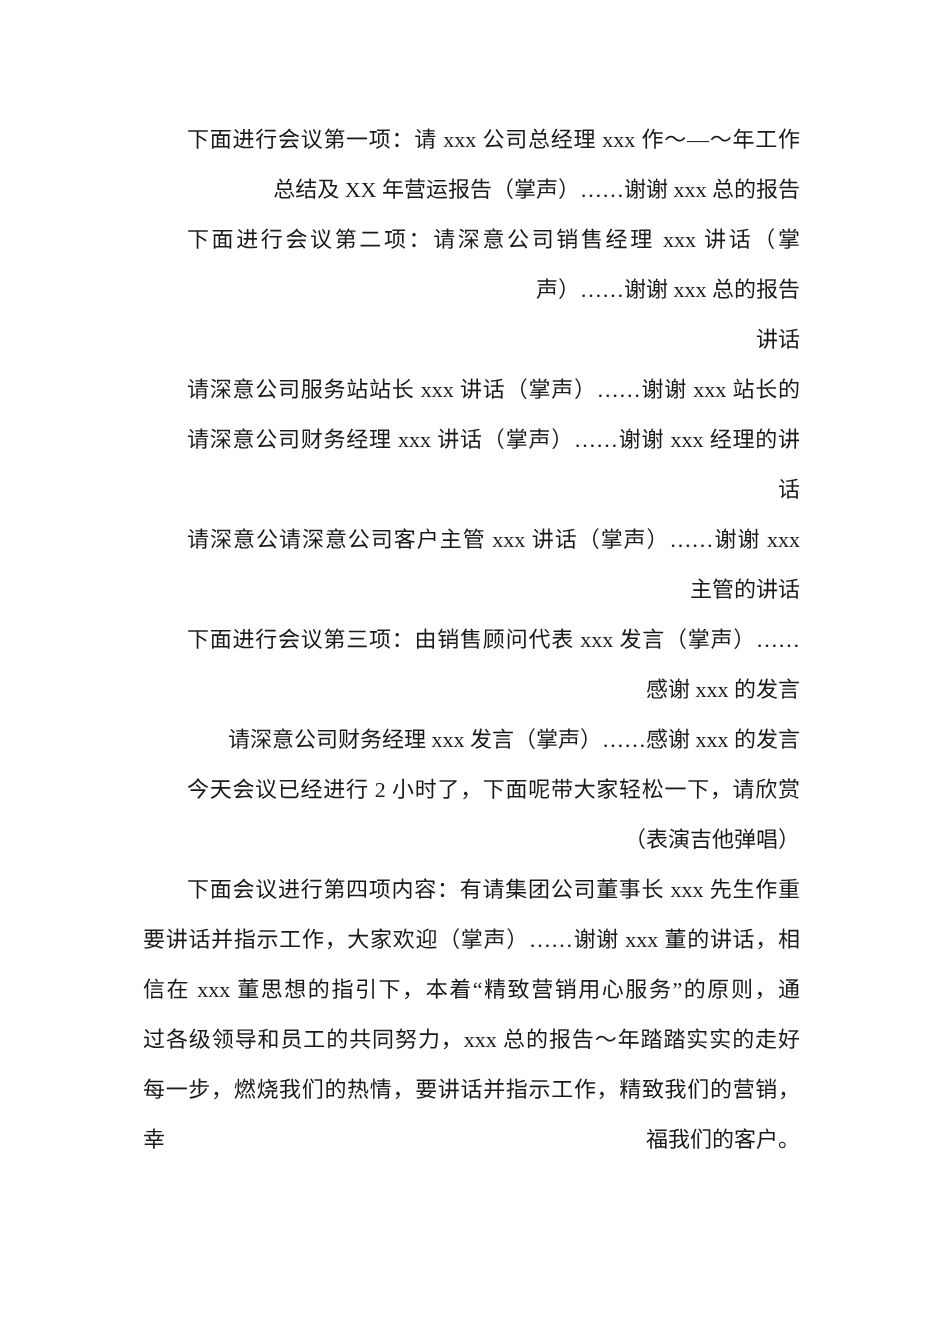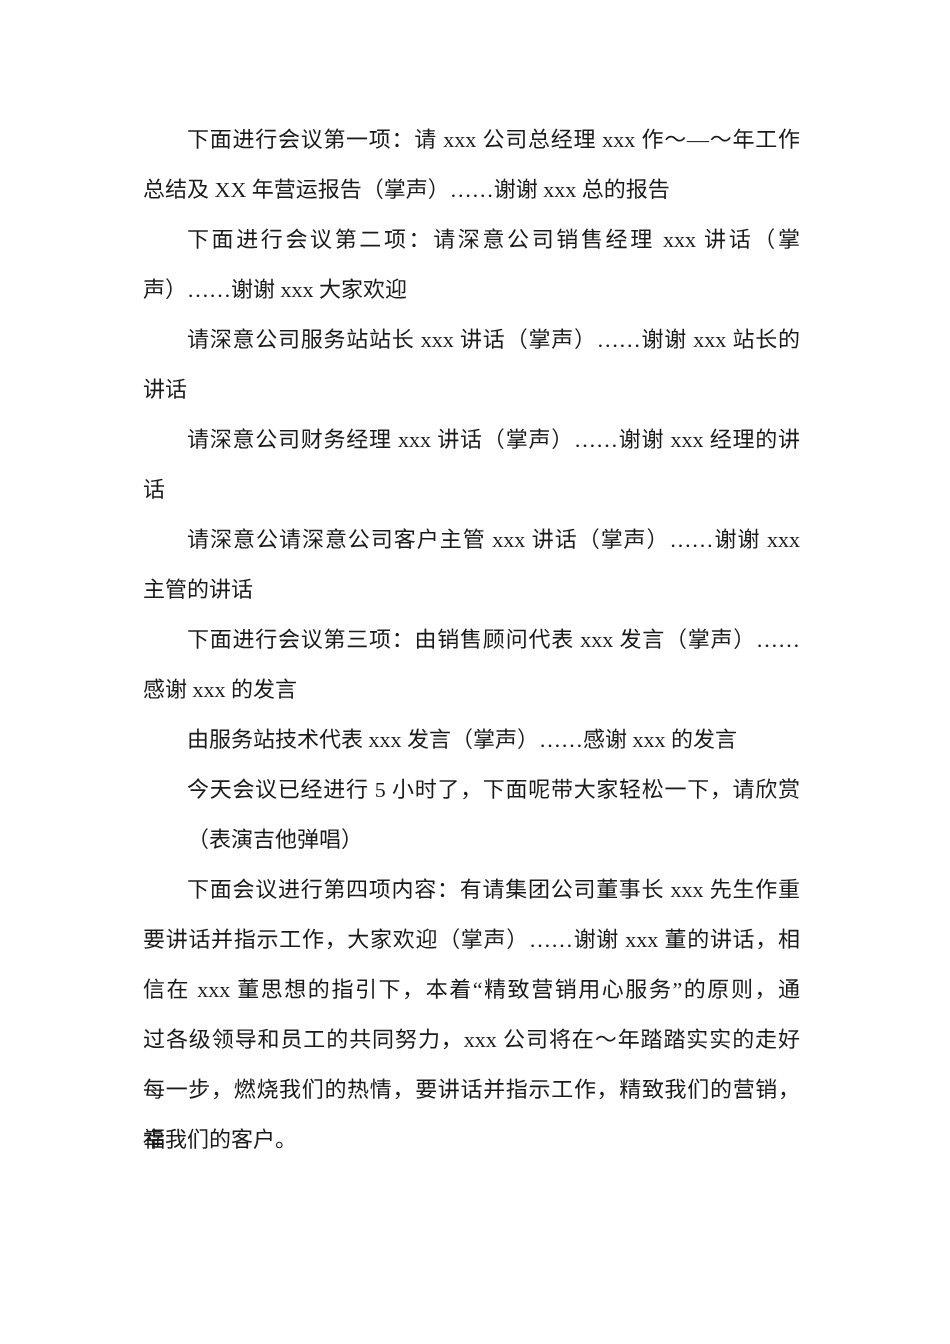--- a/index.html
+++ b/index.html
@@ -25,21 +25,21 @@
     color: #1a1a1a;
   }
   .para {
     margin: 0;
     padding: 0;
   }
   .ln {
     display: block;
     height: 50px;
     white-space: normal;
-    text-align: left;
+    text-align: right;
   }
   
   .ind {
     text-indent: 44px;
   }
   
   .just {
     text-align: justify;
     text-align-last: justify;
     text-justify: inter-character;
@@ -51,58 +51,58 @@
 <div class="page">
   <div class="text-block">
 
     <div class="para">
       <div class="ln ind just">下面进行会议第一项：请 xxx 公司总经理 xxx 作～—～年工作</div>
       <div class="ln">总结及 XX 年营运报告（掌声）……谢谢 xxx 总的报告</div>
     </div>
 
     <div class="para">
       <div class="ln ind just">下面进行会议第二项：请深意公司销售经理 xxx 讲话（掌</div>
-      <div class="ln">声）……谢谢 xxx 大家欢迎</div>
+      <div class="ln">声）……谢谢 xxx 总的报告</div>
     </div>
 
     <div class="para">
+      <div class="ln">讲话</div>
       <div class="ln ind just">请深意公司服务站站长 xxx 讲话（掌声）……谢谢 xxx 站长的</div>
-      <div class="ln">讲话</div>
     </div>
 
     <div class="para">
       <div class="ln ind just">请深意公司财务经理 xxx 讲话（掌声）……谢谢 xxx 经理的讲</div>
       <div class="ln">话</div>
     </div>
 
     <div class="para">
       <div class="ln ind just">请深意公请深意公司客户主管 xxx 讲话（掌声）……谢谢 xxx</div>
       <div class="ln">主管的讲话</div>
     </div>
 
     <div class="para">
       <div class="ln ind just">下面进行会议第三项：由销售顾问代表 xxx 发言（掌声）……</div>
       <div class="ln">感谢 xxx 的发言</div>
     </div>
 
     <div class="para">
-      <div class="ln ind">由服务站技术代表 xxx 发言（掌声）……感谢 xxx 的发言</div>
+      <div class="ln ind">请深意公司财务经理 xxx 发言（掌声）……感谢 xxx 的发言</div>
     </div>
 
     <div class="para">
-      <div class="ln ind just">今天会议已经进行 5 小时了，下面呢带大家轻松一下，请欣赏</div>
+      <div class="ln ind just">今天会议已经进行 2 小时了，下面呢带大家轻松一下，请欣赏</div>
     </div>
 
     <div class="para">
       <div class="ln ind">（表演吉他弹唱）</div>
     </div>
 
     <div class="para">
       <div class="ln ind just">下面会议进行第四项内容：有请集团公司董事长 xxx 先生作重</div>
       <div class="ln just">要讲话并指示工作，大家欢迎（掌声）……谢谢 xxx 董的讲话，相</div>
       <div class="ln just">信在 xxx 董思想的指引下，本着“精致营销用心服务”的原则，通</div>
-      <div class="ln just">过各级领导和员工的共同努力，xxx 公司将在～年踏踏实实的走好</div>
+      <div class="ln just">过各级领导和员工的共同努力，xxx 总的报告～年踏踏实实的走好</div>
       <div class="ln just">每一步，燃烧我们的热情，要讲话并指示工作，精致我们的营销，幸</div>
       <div class="ln">福我们的客户。</div>
     </div>
 
   </div>
 </div>
 
 </body></html>

